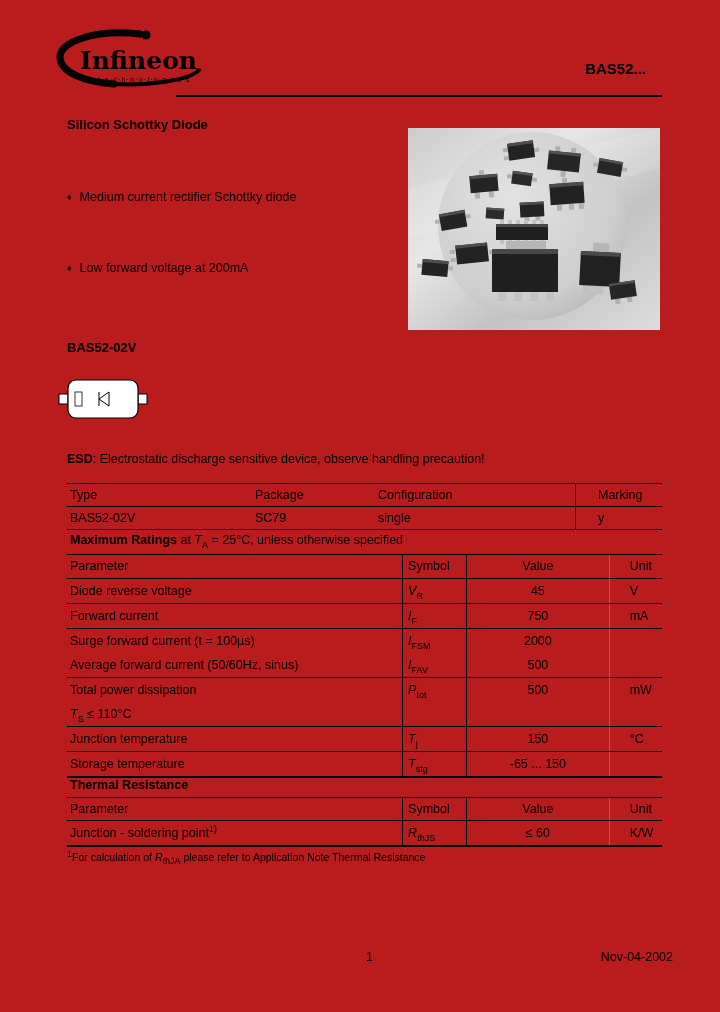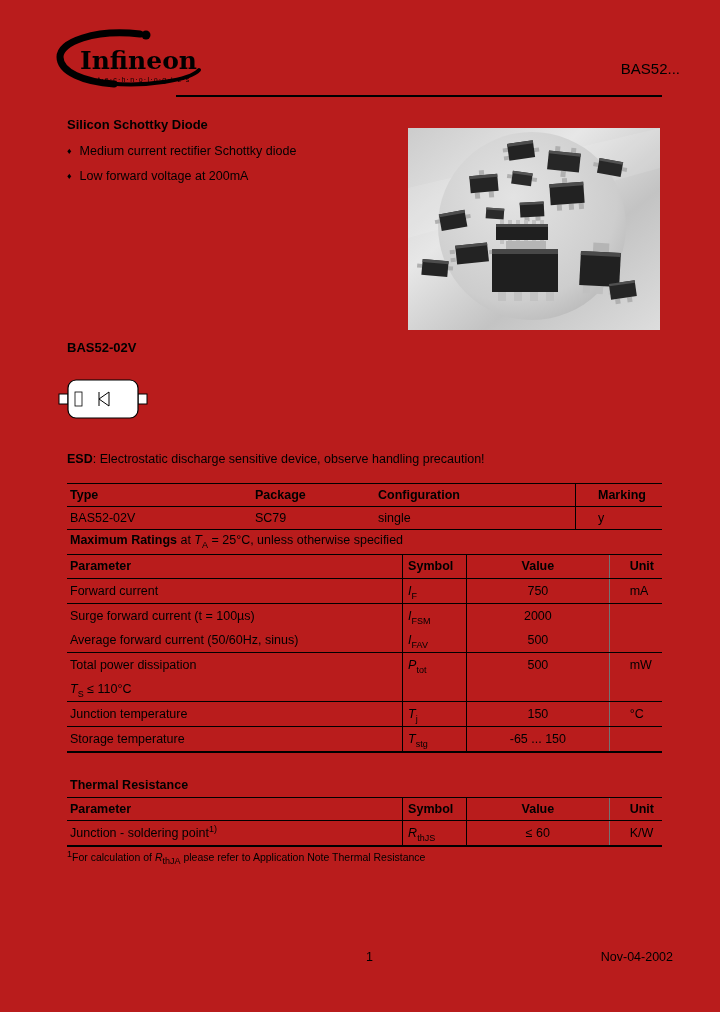--- a/index.html
+++ b/index.html
@@ -8,40 +8,40 @@
     position:relative; width:720px; height:1012px; background:#b91c1c;
     font-family:"Liberation Sans","DejaVu Sans",sans-serif; color:#000;
     font-size:12.5px; overflow:hidden;
   }
   .abs { position:absolute; }
 
   
   .logo { left:52px; top:26px; }
   .logo-word { font-family:"DejaVu Serif",serif; font-size:25px; font-weight:bold; }
   .logo-sub { font-family:"Liberation Sans",sans-serif; font-size:7px; letter-spacing:1.2px; }
-  .part-no { right:40px; top:60px; font-size:15px; font-weight:normal; }
+  .part-no { right:74px; top:60px; font-size:15px; font-weight:bold; }
   .hdr-rule { left:176px; top:95px; width:486px; height:2px; background:#000; }
 
   
   .intro-title { left:67px; top:117px; font-size:13px; font-weight:bold; }
   .features { left:67px; top:139px; list-style:none; }
-  .features li { display:flex; align-items:center; height:24.5px; font-size:12.5px; }
+  .features li { display:flex; align-items:center; height:24.5px; font-size:12.5px;margin-top:46px; }
   .features li::before { content:"♦"; font-size:9px; margin-right:8px; }
   .photo { left:408px; top:128px; width:252px; height:202px; }
   .variant-title { left:67px; top:340px; font-size:13px; font-weight:bold; }
   .pkg { left:56px; top:374px; }
   .esd { left:67px; top:452px; }
 
   
   .tbl { left:67px; width:595px; border-top:1px solid #000; }
   .row { display:flex; border-bottom:1px solid #000; }
   .row.nb { border-bottom:none; }
   .row.thick { border-bottom:2px solid #000; }
   .cell { line-height:24px; }
-  .head .cell { line-height:23px; font-weight:bold; }
+  .head .cell { line-height:23px; font-weight:normal; }
   sub { font-size:9px; line-height:0; }
   sup { font-size:9px; line-height:0; }
   i { font-style:italic; }
 
   .type-tbl { top:483px; }
   .type-tbl .cell { line-height:22px; }
   .c-type { width:188px; padding-left:3px; }
   .c-pkg  { width:123px; }
   .c-cfg  { width:197px; }
   .c-mark { width:87px; padding-left:22px; border-left:1px solid #000; }
@@ -252,20 +252,26 @@
   </div>
 
   <div class="tbl ratings abs">
     <div class="row head">
       <div class="cell c-param">Parameter</div>
       <div class="cell c-sym">Symbol</div>
       <div class="cell c-val">Value</div>
       <div class="cell c-unit">Unit</div>
     </div>
 
+    <div class="row">
+      <div class="cell c-param">Diode reverse voltage</div>
+      <div class="cell c-sym"><i>V</i><sub>R</sub></div>
+      <div class="cell c-val">45</div>
+      <div class="cell c-unit">V</div>
+    </div>
 
     <div class="row">
       <div class="cell c-param">Forward current</div>
       <div class="cell c-sym"><i>I</i><sub>F</sub></div>
       <div class="cell c-val">750</div>
       <div class="cell c-unit">mA</div>
     </div>
 
     <div class="row nb">
       <div class="cell c-param">Surge forward current (t = 100µs)</div>

